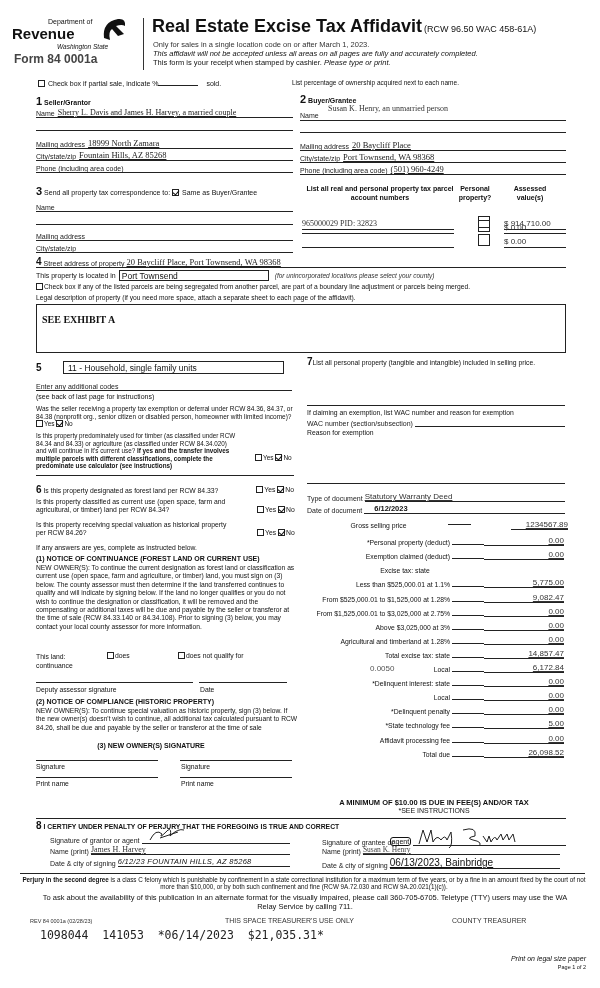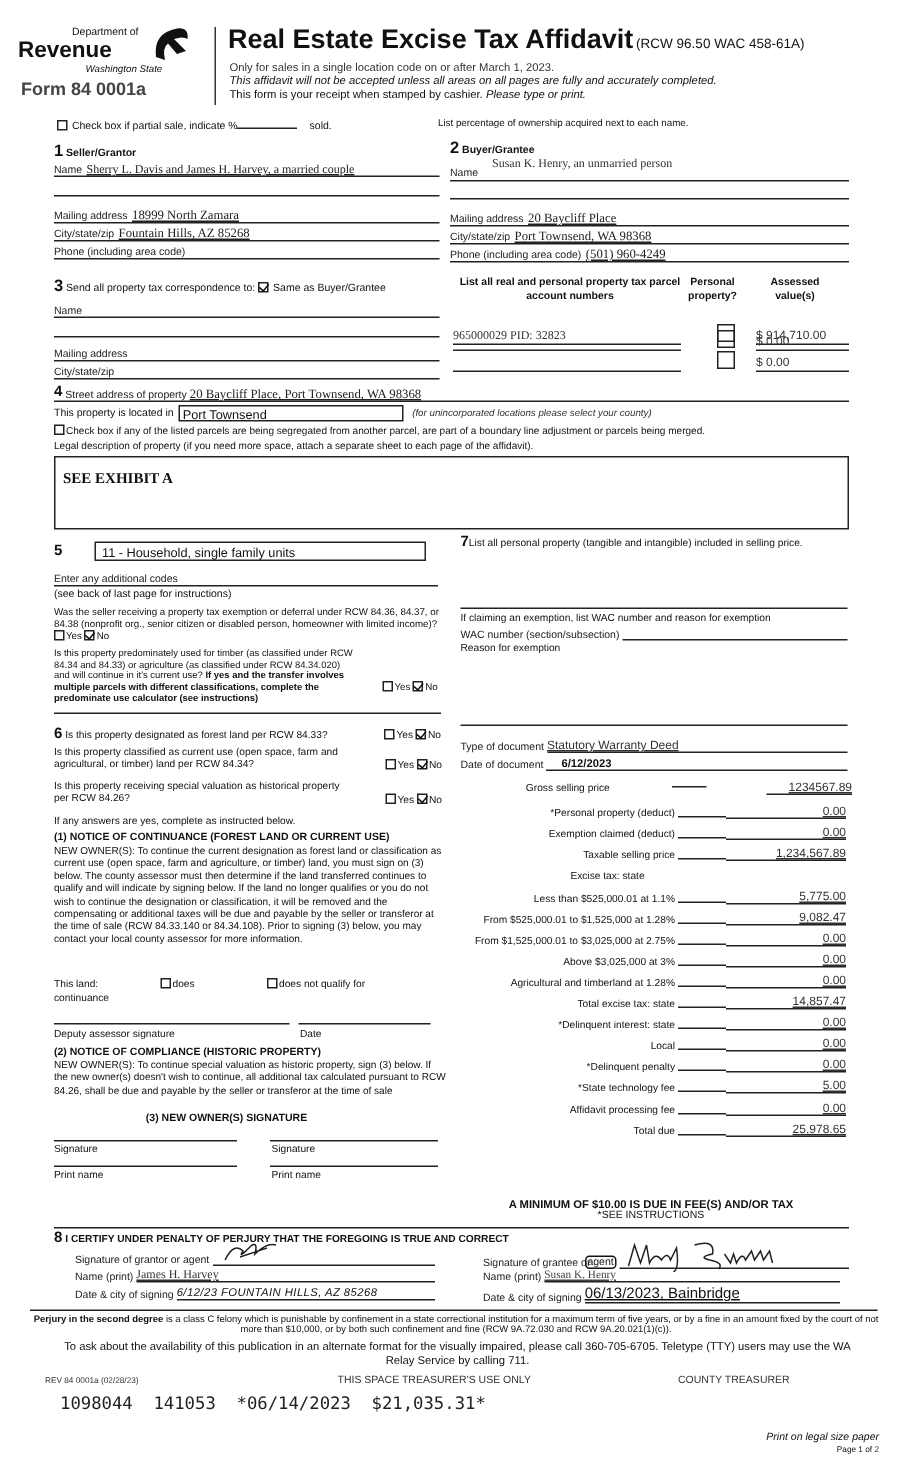--- a/index.html
+++ b/index.html
@@ -228,25 +228,20 @@
         <div style="width: 150px; text-align: right; position: relative;">*Personal property (deduct)</div>
         <div style="width: 32px; border-bottom: 0.8px solid rgb(34, 34, 34); margin: 0px 0px 1px 2px;"></div>
         <div class="money" style="width: 80px; border-bottom: 0.8px solid rgb(34, 34, 34);">0.00</div>
       </div>
       <div style="display: flex; align-items: flex-end; height: 14.1px; font-size: 6.8px; white-space: nowrap;">
         <div style="width: 150px; text-align: right; position: relative;">Exemption claimed (deduct)</div>
         <div style="width: 32px; border-bottom: 0.8px solid rgb(34, 34, 34); margin: 0px 0px 1px 2px;"></div>
         <div class="money" style="width: 80px; border-bottom: 0.8px solid rgb(34, 34, 34);">0.00</div>
       </div>
       <div style="display: flex; align-items: flex-end; height: 14.1px; font-size: 6.8px; white-space: nowrap;">
-        <div style="width: 150px; text-align: right; position: relative;">Taxable selling price</div>
-        <div style="width: 32px; border-bottom: 0.8px solid rgb(34, 34, 34); margin: 0px 0px 1px 2px;"></div>
-        <div class="money" style="width: 80px; border-bottom: 0.8px solid rgb(34, 34, 34);">1,234,567.89</div>
-      </div>
-      <div style="display: flex; align-items: flex-end; height: 14.1px; font-size: 6.8px; white-space: nowrap;">
         <div style="width: 160px; text-align: center; position: relative; margin-left: 25px;">Excise tax: state</div>
       </div>
       <div style="display: flex; align-items: flex-end; height: 14.1px; font-size: 6.8px; white-space: nowrap;">
         <div style="width: 150px; text-align: right; position: relative;">Less than $525,000.01 at 1.1%</div>
         <div style="width: 32px; border-bottom: 0.8px solid rgb(34, 34, 34); margin: 0px 0px 1px 2px;"></div>
         <div class="money" style="width: 80px; border-bottom: 0.8px solid rgb(34, 34, 34);">5,775.00</div>
       </div>
       <div style="display: flex; align-items: flex-end; height: 14.1px; font-size: 6.8px; white-space: nowrap;">
         <div style="width: 150px; text-align: right; position: relative;">From $525,000.01 to $1,525,000 at 1.28%</div>
         <div style="width: 32px; border-bottom: 0.8px solid rgb(34, 34, 34); margin: 0px 0px 1px 2px;"></div>
@@ -265,20 +260,26 @@
       <div style="display: flex; align-items: flex-end; height: 14.1px; font-size: 6.8px; white-space: nowrap;">
         <div style="width: 150px; text-align: right; position: relative;">Agricultural and timberland at 1.28%</div>
         <div style="width: 32px; border-bottom: 0.8px solid rgb(34, 34, 34); margin: 0px 0px 1px 2px;"></div>
         <div class="money" style="width: 80px; border-bottom: 0.8px solid rgb(34, 34, 34);">0.00</div>
       </div>
       <div style="display: flex; align-items: flex-end; height: 14.1px; font-size: 6.8px; white-space: nowrap;">
         <div style="width: 150px; text-align: right; position: relative;">Total excise tax: state</div>
         <div style="width: 32px; border-bottom: 0.8px solid rgb(34, 34, 34); margin: 0px 0px 1px 2px;"></div>
         <div class="money" style="width: 80px; border-bottom: 0.8px solid rgb(34, 34, 34);">14,857.47</div>
       </div>
+      <div style="display: flex; align-items: flex-end; height: 14.1px; font-size: 6.8px; white-space: nowrap; position: relative;">
+        <div style="width: 150px; text-align: right; position: relative;">Local</div>
+        <span style="position: absolute; left: 70px; font-size: 8px; color: rgb(85, 85, 85);">0.0050</span>
+        <div style="width: 32px; border-bottom: 0.8px solid rgb(34, 34, 34); margin: 0px 0px 1px 2px;"></div>
+        <div class="money" style="width: 80px; border-bottom: 0.8px solid rgb(34, 34, 34);">6,172.84</div>
+      </div>
       <div style="display: flex; align-items: flex-end; height: 14.1px; font-size: 6.8px; white-space: nowrap;">
         <div style="width: 150px; text-align: right; position: relative;">*Delinquent interest: state</div>
         <div style="width: 32px; border-bottom: 0.8px solid rgb(34, 34, 34); margin: 0px 0px 1px 2px;"></div>
         <div class="money" style="width: 80px; border-bottom: 0.8px solid rgb(34, 34, 34);">0.00</div>
       </div>
       <div style="display: flex; align-items: flex-end; height: 14.1px; font-size: 6.8px; white-space: nowrap;">
         <div style="width: 150px; text-align: right; position: relative;">Local</div>
         <div style="width: 32px; border-bottom: 0.8px solid rgb(34, 34, 34); margin: 0px 0px 1px 2px;"></div>
         <div class="money" style="width: 80px; border-bottom: 0.8px solid rgb(34, 34, 34);">0.00</div>
       </div>
@@ -293,21 +294,21 @@
         <div class="money" style="width: 80px; border-bottom: 0.8px solid rgb(34, 34, 34);">5.00</div>
       </div>
       <div style="display: flex; align-items: flex-end; height: 14.1px; font-size: 6.8px; white-space: nowrap;">
         <div style="width: 150px; text-align: right; position: relative;">Affidavit processing fee</div>
         <div style="width: 32px; border-bottom: 0.8px solid rgb(34, 34, 34); margin: 0px 0px 1px 2px;"></div>
         <div class="money" style="width: 80px; border-bottom: 0.8px solid rgb(34, 34, 34);">0.00</div>
       </div>
       <div style="display: flex; align-items: flex-end; height: 14.1px; font-size: 6.8px; white-space: nowrap;">
         <div style="width: 150px; text-align: right; position: relative;">Total due</div>
         <div style="width: 32px; border-bottom: 0.8px solid rgb(34, 34, 34); margin: 0px 0px 1px 2px;"></div>
-        <div class="money" style="width: 80px; border-bottom: 0.8px solid rgb(34, 34, 34);">25,978.65</div>
+        <div class="money" style="width: 80px; border-bottom: 0.8px solid rgb(34, 34, 34);">26,098.52</div>
       </div>
     </div>
 </div>
 <div class="abs" style="left:300px;top:798px;width:268px;text-align:center;font-weight:bold;font-size:7.5px;">A MINIMUM OF $10.00 IS DUE IN FEE(S) AND/OR TAX</div>
 <div class="abs" style="left:300px;top:807px;width:268px;text-align:center;font-size:7px;">*SEE INSTRUCTIONS</div>
 
 <div class="abs line" style="left:36px;top:818px;width:530px;height:1px;"></div>
 <div class="abs" style="left:36px;top:820px;white-space:nowrap;">
   <span class="big" style="font-size:10px;">8</span>
   <b style="font-size:6.8px;">I CERTIFY UNDER PENALTY OF PERJURY THAT THE FOREGOING IS TRUE AND CORRECT</b>

